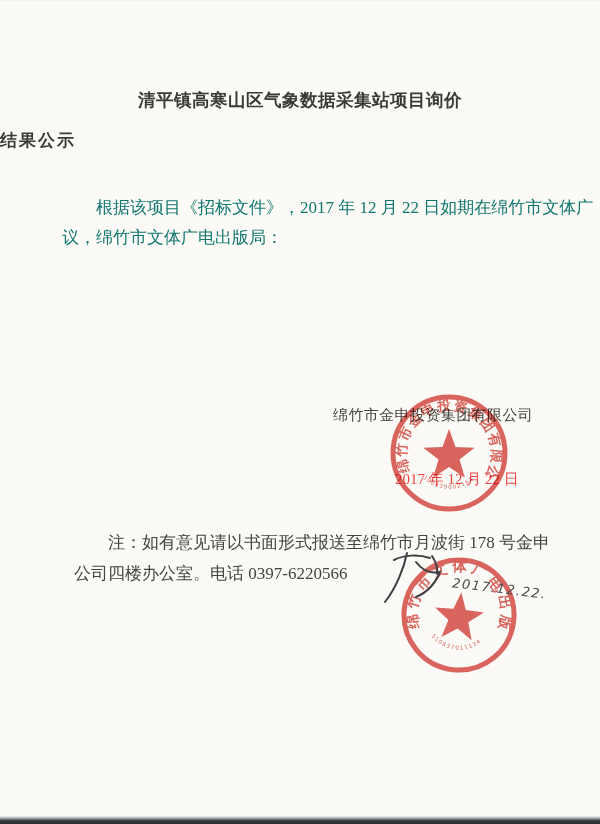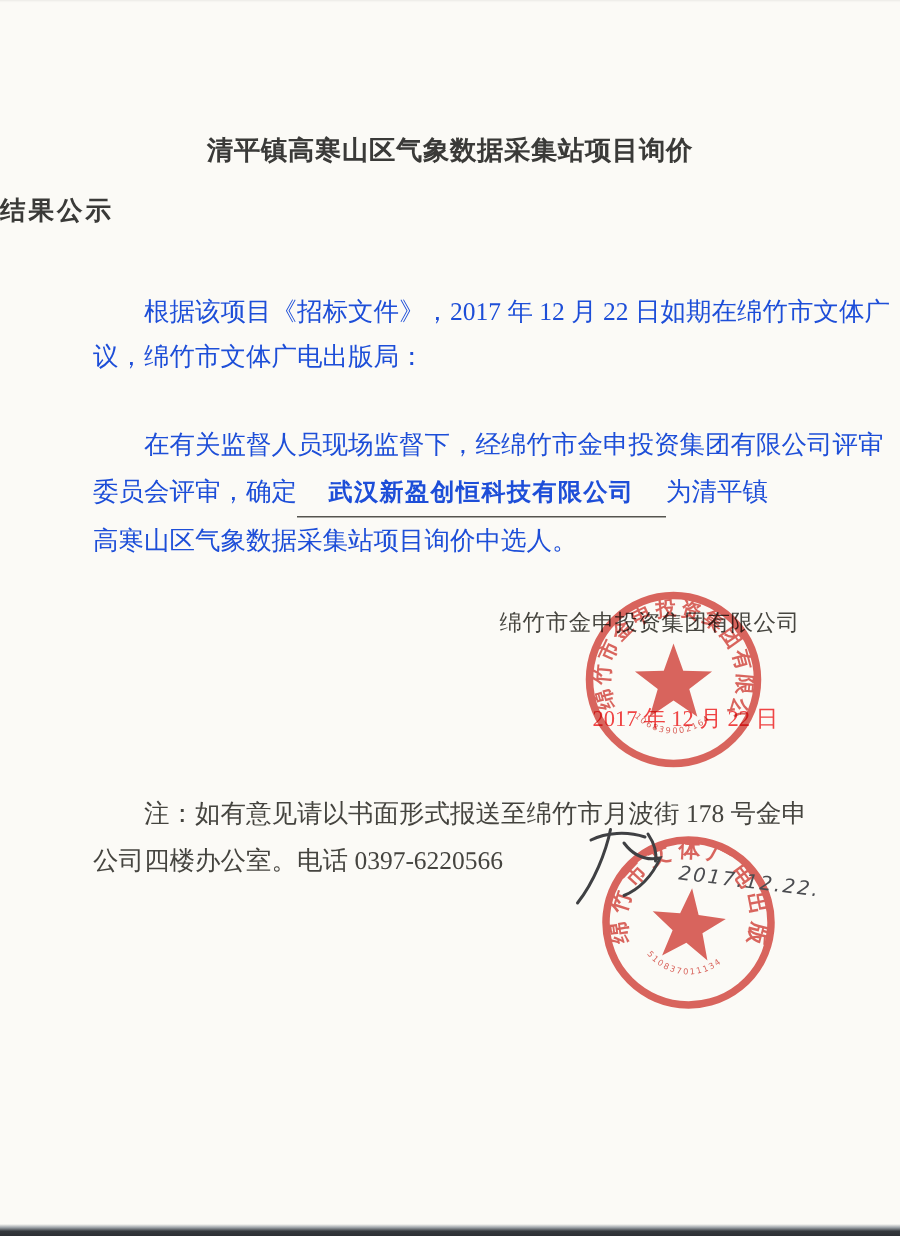--- a/index.html
+++ b/index.html
@@ -25,21 +25,21 @@
     letter-spacing:.5px;color:#3a3a38;
   }
   .subtitle{
     position:absolute;top:129px;left:0;width:600px;
     text-align:left;
     font-size:17px;font-weight:bold;
     letter-spacing:2px;color:#3a3a38;
   }
   .para{
     position:absolute;left:62px;width:478px;
-    font-size:17px;color:#1d4ed8;
+    font-size:17px;color:#0f766e;
   }
   .para .ln{white-space:nowrap;}
   .p1{top:193px;line-height:29.5px;}
   .p2{top:281px;line-height:31px;}
   .indent{padding-left:34px;}
   .winner{
     display:inline-block;
     padding:0 21px;
     border-bottom:1.5px solid #55544f;
     font-size:16px;
@@ -52,21 +52,21 @@
     white-space:nowrap;z-index:1;
   }
   .sig-date{
     position:absolute;top:470px;left:395px;
     font-size:15px;color:#ef4444;white-space:nowrap;z-index:1;
   }
   .note{
     position:absolute;top:527px;left:62px;width:478px;
     font-size:17px;line-height:31px;color:#45443f;z-index:1;
   }
-  .note .ln{white-space:nowrap;}
+  .note .ln{white-space:nowrap;margin-left:12px;}
   .stamp{
     position:absolute;width:150px;height:150px;
     mix-blend-mode:multiply;opacity:.88;
     z-index:2;pointer-events:none;
   }
   .stamp1{top:378px;left:374px;}
   .stamp2{top:540px;left:384px;transform:rotate(6deg);}
   .handwriting{
     position:absolute;top:548px;left:380px;
     width:80px;height:62px;z-index:3;pointer-events:none;
@@ -91,25 +91,20 @@
 <div class="page">
 
   <div class="title">清平镇高寒山区气象数据采集站项目询价</div>
   <div class="subtitle">结果公示</div>
 
   <div class="para p1">
     <div class="ln indent">根据该项目《招标文件》，2017 年 12 月 22 日如期在绵竹市文体广</div>
     <div class="ln">议，绵竹市文体广电出版局：</div>
   </div>
 
-  <div class="para p2">
-    <div class="ln indent">在有关监督人员现场监督下，经绵竹市金申投资集团有限公司评审</div>
-    <div class="ln"><span>委员会评审，确定</span><span class="winner">武汉新盈创恒科技有限公司</span><span>为清平镇</span></div>
-    <div class="ln">高寒山区气象数据采集站项目询价中选人。</div>
-  </div>
 
   <div class="sig-company">绵竹市金申投资集团有限公司</div>
   <div class="sig-date">2017 年 12 月 22 日</div>
 
   <div class="note">
     <div class="ln indent">注：如有意见请以书面形式报送至绵竹市月波街 178 号金申</div>
     <div class="ln">公司四楼办公室。电话 0397-6220566</div>
   </div>
 
   <svg class="stamp stamp1" viewBox="0 0 150 150">

